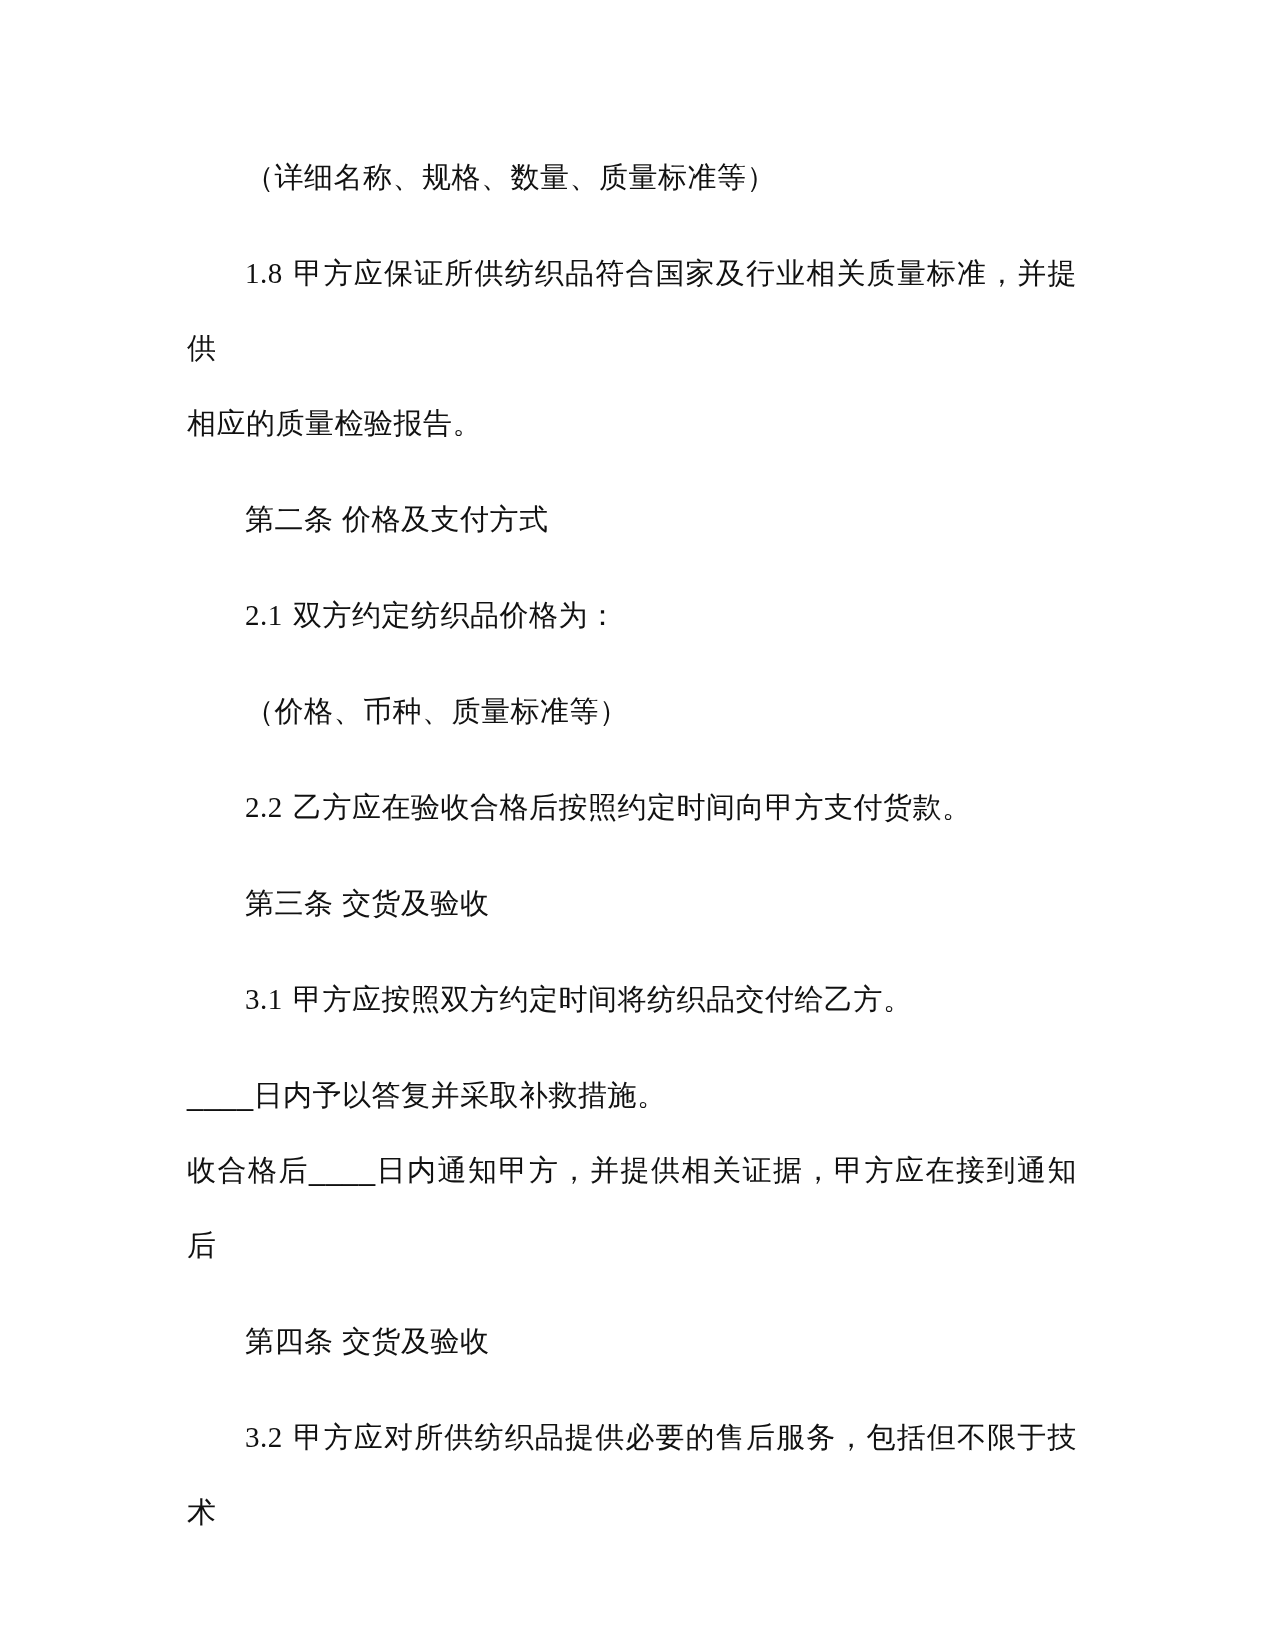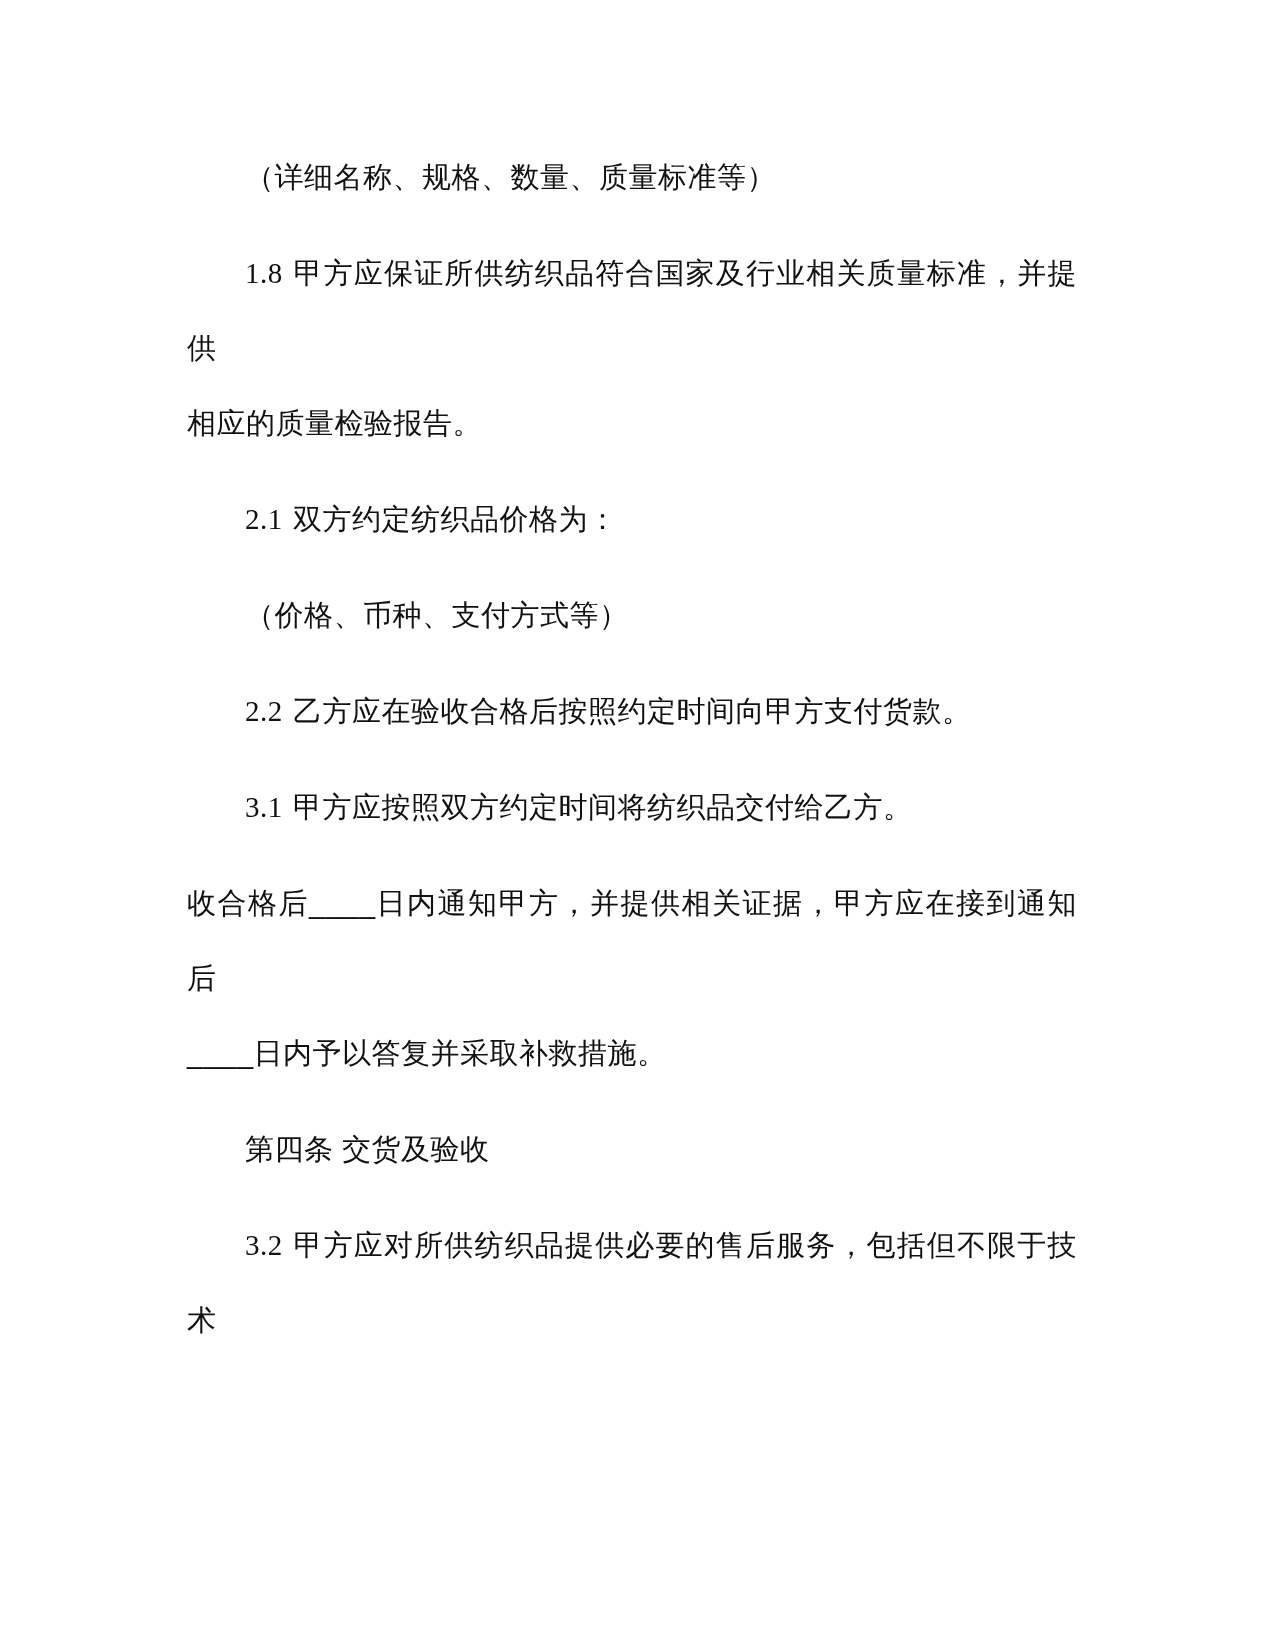--- a/index.html
+++ b/index.html
@@ -53,41 +53,47 @@
 
     <div class="para">
       <div class="line first"><span>（详细名称、规格、数量、质量标准等）</span></div>
     </div>
 
     <div class="para">
       <div class="line first fill"><span class="num">1.8</span><span>甲方应保证所供纺织品符合国家及行业相关质量标准，并提供</span></div>
       <div class="line"><span>相应的质量检验报告。</span></div>
     </div>
 
+    <div class="para">
+      <div class="line first"><span>第二条 价格及支付方式</span></div>
+    </div>
 
     <div class="para">
       <div class="line first"><span class="num">2.1</span><span>双方约定纺织品价格为：</span></div>
     </div>
 
     <div class="para">
-      <div class="line first"><span>（价格、币种、支付方式等）</span></div>
+      <div class="line first"><span>（价格、币种、质量标准等）</span></div>
     </div>
 
     <div class="para">
       <div class="line first"><span class="num">2.2</span><span>乙方应在验收合格后按照约定时间向甲方支付货款。</span></div>
     </div>
 
+    <div class="para">
+      <div class="line first"><span>第三条 交货及验收</span></div>
+    </div>
 
     <div class="para">
       <div class="line first"><span class="num">3.1</span><span>甲方应按照双方约定时间将纺织品交付给乙方。</span></div>
     </div>
 
     <div class="para">
+      <div class="line"><span>____日内予以答复并采取补救措施。</span></div>
       <div class="line fill"><span>收合格后____日内通知甲方，并提供相关证据，甲方应在接到通知后</span></div>
-      <div class="line"><span>____日内予以答复并采取补救措施。</span></div>
     </div>
 
     <div class="para">
       <div class="line first"><span>第四条 交货及验收</span></div>
     </div>
 
     <div class="para">
       <div class="line first fill"><span class="num">3.2</span><span>甲方应对所供纺织品提供必要的售后服务，包括但不限于技术</span></div>
 
     </div>

